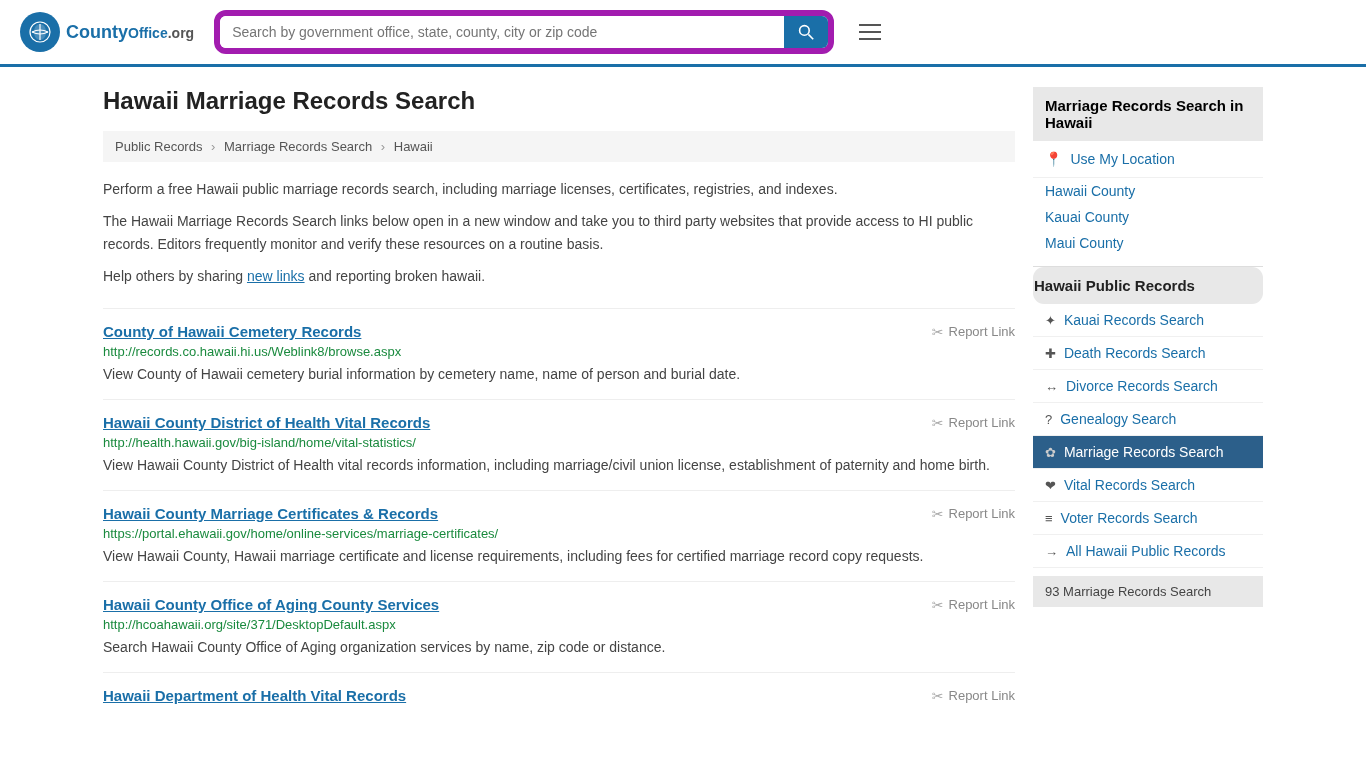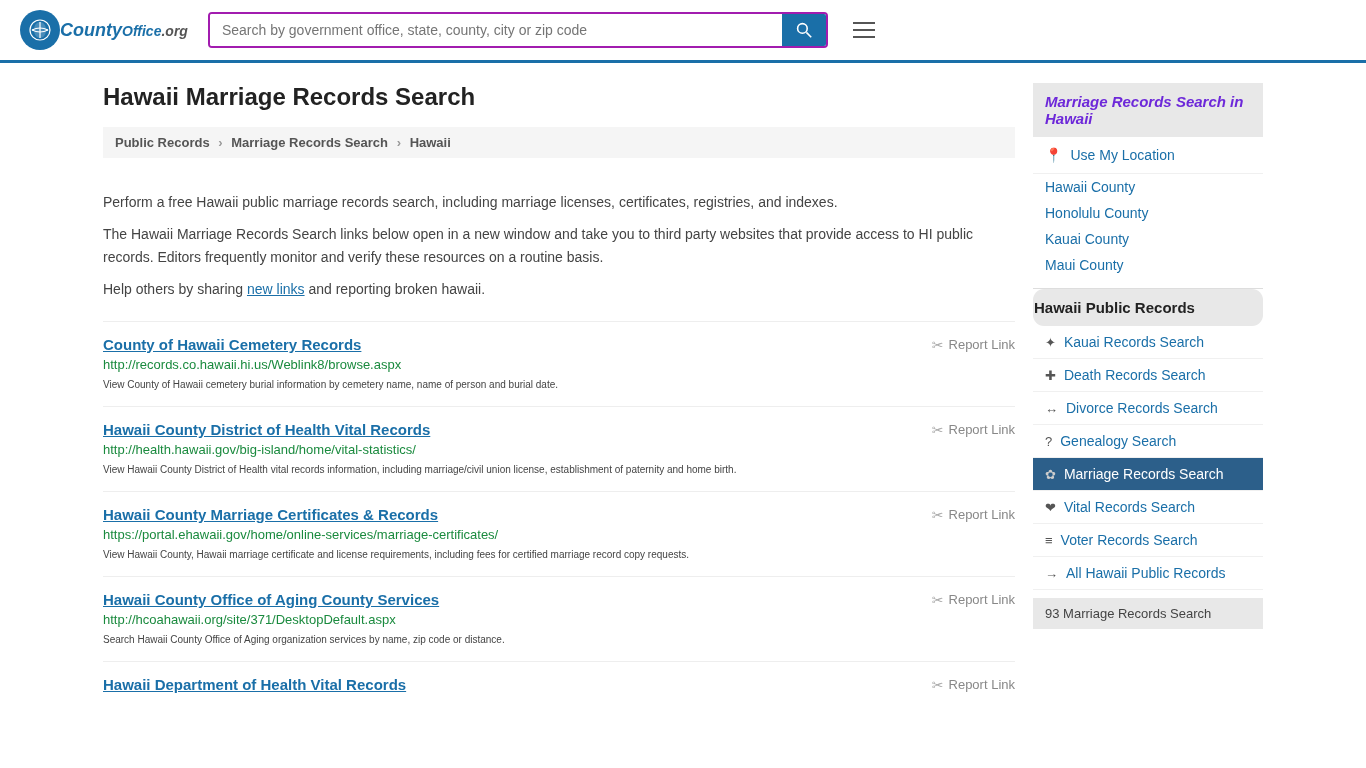--- a/index.html
+++ b/index.html
@@ -10,23 +10,22 @@
       background: #fff;
       border-bottom: 3px solid #1a6fa8;
       padding: 10px 20px;
       display: flex;
       align-items: center;
       gap: 20px;
     }
     .logo-area {
       display: flex;
       align-items: center;
-      gap: 0;
+      gap: 6px;
       text-decoration: none;
-      font-style: italic;
     }
     .logo-circle {
       width: 40px;
       height: 40px;
       border-radius: 50%;
       background: #1a6fa8;
       display: flex;
       align-items: center;
       justify-content: center;
       color: white;
@@ -42,22 +41,22 @@
       font-weight: bold;
     }
     .logo-org {
       color: #555;
       font-size: 14px;
     }
     .search-bar-container {
       flex: 1;
       display: flex;
       max-width: 620px;
-      border: 2px solid #a21caf;
-      border-radius: 4px;
+      border: 6px solid #a21caf;
+      border-radius: 12px;
       overflow: hidden;
     }
     .search-input {
       flex: 1;
       padding: 8px 12px;
       border: none;
       outline: none;
       font-size: 14px;
       color: #666;
     }
@@ -107,24 +106,23 @@
     .page-title {
       font-size: 24px;
       font-weight: bold;
       color: #222;
       margin-bottom: 16px;
     }
 
     .breadcrumb {
       background: #f5f5f5;
       padding: 8px 12px;
-      margin-bottom: 33px;
+      margin-bottom: 16px;
       font-size: 13px;
       color: #555;
-      font-weight: bold;
     }
     .breadcrumb a {
       color: #555;
       text-decoration: none;
     }
     .breadcrumb-sep { margin: 0 5px; color: #999; }
 
     .intro-text {
       font-size: 14px;
       line-height: 1.6;
@@ -171,39 +169,38 @@
     .report-icon {
       font-size: 14px;
       color: #aaa;
     }
     .record-url {
       font-size: 13px;
       color: #1a8a3e;
       margin-bottom: 5px;
     }
     .record-desc {
-      font-size: 10px;
+      font-size: 14px;
       color: #444;
       line-height: 1.5;
     }
 
     
     .sidebar {
       width: 230px;
       flex-shrink: 0;
     }
 
     .sidebar-section-header {
       background: #e8e8e8;
       padding: 10px 12px;
       font-size: 15px;
       font-weight: bold;
-      color: #6d28d9;
+      color: #000000;
       margin-bottom: 0;
-      font-style: italic;
     }
 
     .sidebar-location {
       display: flex;
       align-items: center;
       gap: 8px;
       padding: 10px 12px;
       font-size: 14px;
       color: #1a6fa8;
       cursor: pointer;
@@ -385,23 +382,20 @@
     <div class="sidebar-location">
       <span class="location-icon">📍</span>
       <span>Use My Location</span>
     </div>
 
     <ul class="sidebar-county-list">
       <li>
         <a href="#">Hawaii County</a>
       </li>
       <li>
-        <a href="#">Honolulu County</a>
-      </li>
-      <li>
         <a href="#">Kauai County</a>
       </li>
       <li>
         <a href="#">Maui County</a>
       </li>
     </ul>
 
     <div class="sidebar-section-header2">Hawaii Public Records</div>
 
     <ul class="sidebar-nav-list">

